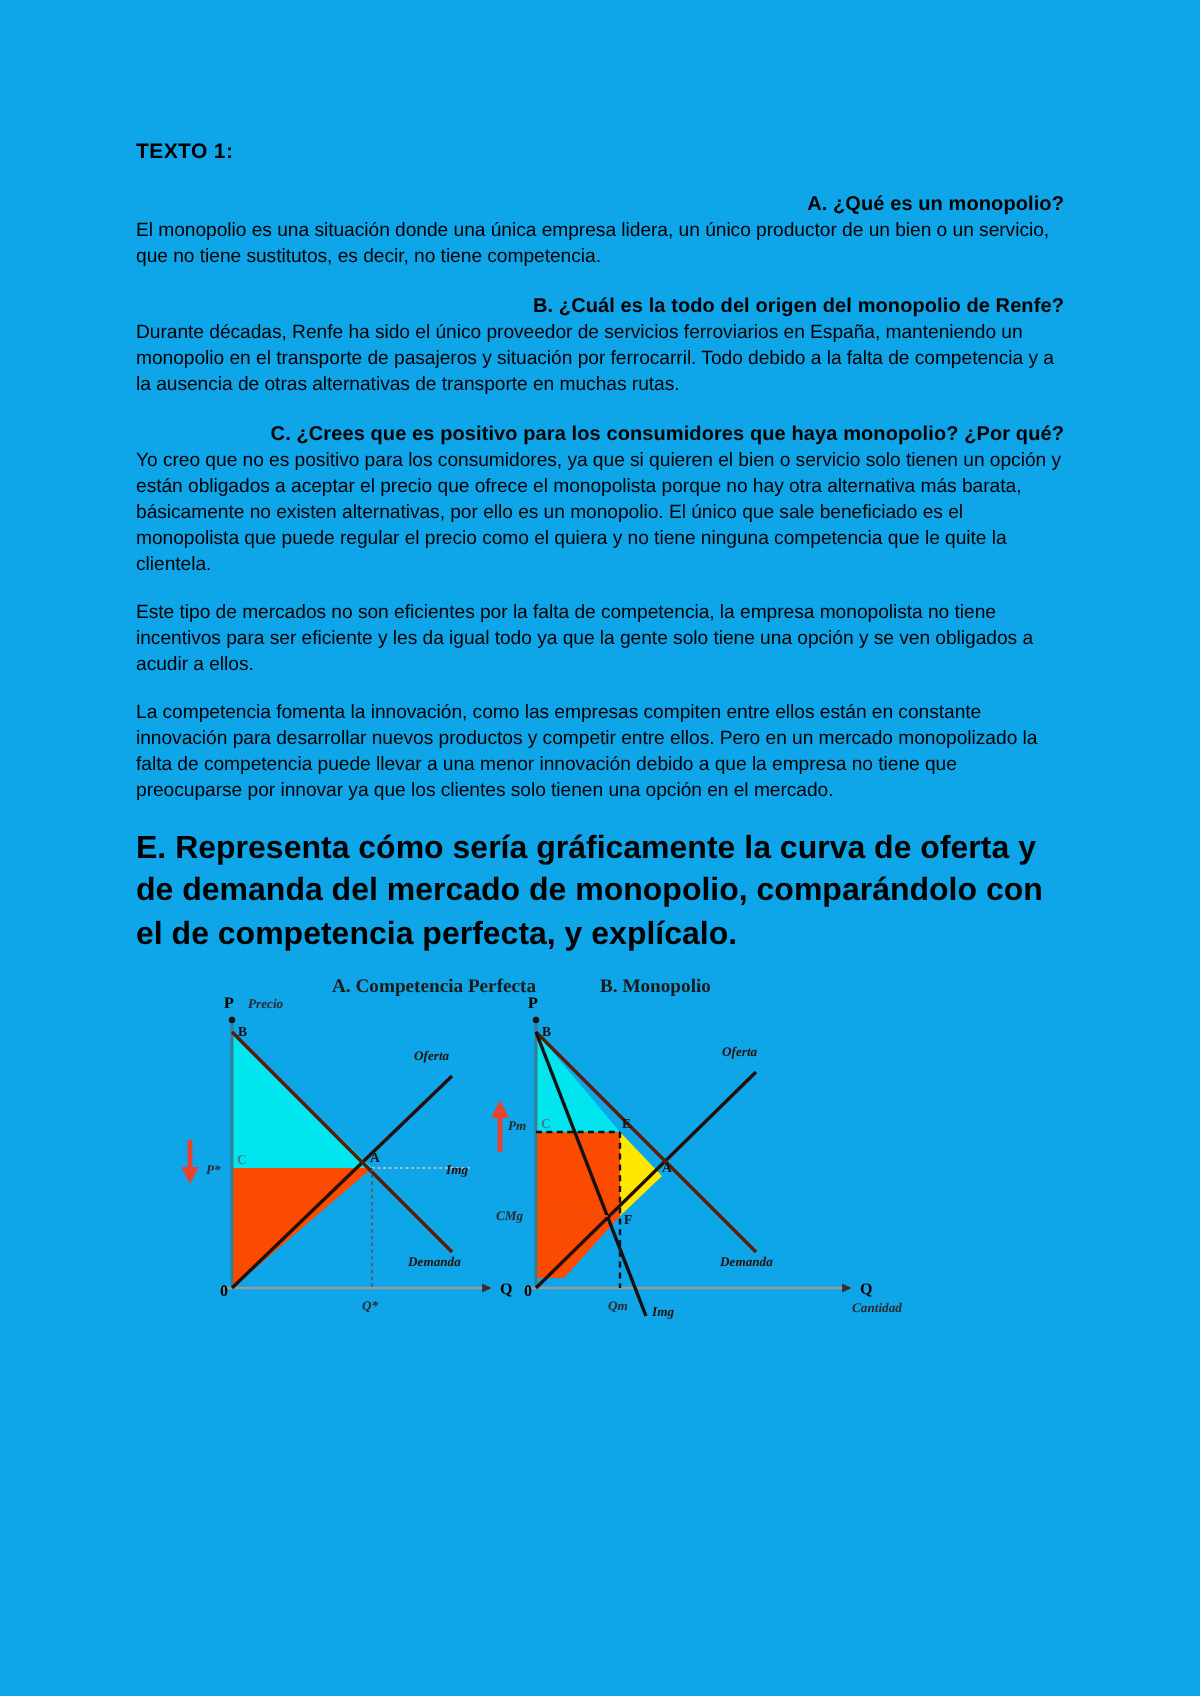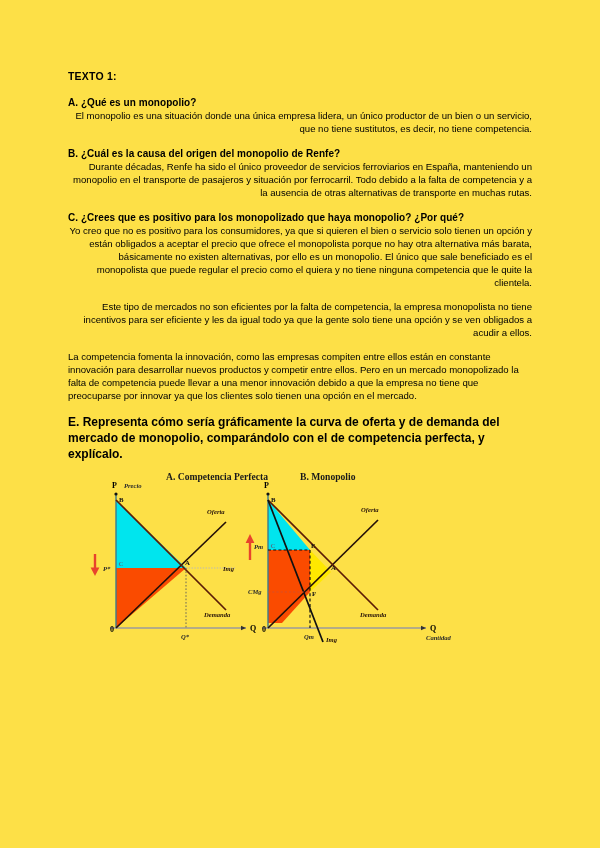--- a/index.html
+++ b/index.html
@@ -13,21 +13,21 @@
     font-family: "Liberation Sans", sans-serif;
     color: #000000;
     position: relative;
     overflow: hidden;
   }
   .page {
     position: absolute;
     left: 0; top: 0;
     width: 600px;
     height: 848px;
-    background: #fde047;
+    background: #0ea5e9;
   }
   .content {
     position: absolute;
     left: 68px;
     top: 70px;
     width: 464px;
   }
   .doc-title {
     font-size: 10.5px;
     font-weight: bold;
@@ -37,37 +37,38 @@
   }
   .qblock {
     margin: 0 0 11px 0;
   }
   .qhead {
     font-size: 10px;
     font-weight: bold;
     line-height: 1.34;
     margin: 0 0 1px 0;
     letter-spacing: 0.05px;
+    text-align: right;
   }
   .qbody {
     font-size: 9.6px;
     font-weight: normal;
     line-height: 1.345;
     margin: 0;
     letter-spacing: -0.02px;
-    text-align: right;
+    text-align: left;
   }
   .para {
     font-size: 9.6px;
     line-height: 1.345;
     margin: 12px 0 11px 0;
     letter-spacing: -0.02px;
   }
   .ehead {
-    font-size: 12px;
+    font-size: 16px;
     font-weight: bold;
     line-height: 1.34;
     margin: 0 0 8px 0;
   }
   .figure-wrap {
     position: relative;
     margin-top: 6px;
     margin-left: 10px;
     width: 450px;
     height: 192px;
@@ -121,26 +122,26 @@
   <div class="content">
 
     <div class="doc-title">TEXTO 1:</div>
 
     <div class="qblock">
       <div class="qhead">A. ¿Qué es un monopolio?</div>
       <div class="qbody">El monopolio es una situación donde una única empresa lidera, un único productor de un bien o un servicio, que no tiene sustitutos, es decir, no tiene competencia.</div>
     </div>
 
     <div class="qblock">
-      <div class="qhead">B. ¿Cuál es la causa del origen del monopolio de Renfe?</div>
+      <div class="qhead">B. ¿Cuál es la todo del origen del monopolio de Renfe?</div>
       <div class="qbody">Durante décadas, Renfe ha sido el único proveedor de servicios ferroviarios en España, manteniendo un monopolio en el transporte de pasajeros y situación por ferrocarril. Todo debido a la falta de competencia y a la ausencia de otras alternativas de transporte en muchas rutas.</div>
     </div>
 
     <div class="qblock">
-      <div class="qhead">C. ¿Crees que es positivo para los monopolizado que haya monopolio? ¿Por qué?</div>
+      <div class="qhead">C. ¿Crees que es positivo para los consumidores que haya monopolio? ¿Por qué?</div>
       <div class="qbody">Yo creo que no es positivo para los consumidores, ya que si quieren el bien o servicio solo tienen un opción y están obligados a aceptar el precio que ofrece el monopolista porque no hay otra alternativa más barata, básicamente no existen alternativas, por ello es un monopolio. El único que sale beneficiado es el monopolista que puede regular el precio como el quiera y no tiene ninguna competencia que le quite la clientela.</div>
     </div>
 
     <div class="qblock">
       <div class="qbody">Este tipo de mercados no son eficientes por la falta de competencia, la empresa monopolista no tiene incentivos para ser eficiente y les da igual todo ya que la gente solo tiene una opción y se ven obligados a acudir a ellos.</div>
     </div>
 
     <div class="para">La competencia fomenta la innovación, como las empresas compiten entre ellos están en constante innovación para desarrollar nuevos productos y competir entre ellos. Pero en un mercado monopolizado la falta de competencia puede llevar a una menor innovación debido a que la empresa no tiene que preocuparse por innovar ya que los clientes solo tienen una opción en el mercado.</div>
 
     <div class="ehead">E. Representa cómo sería gráficamente la curva de oferta y de demanda del mercado de monopolio, comparándolo con el de competencia perfecta, y explícalo.</div>

